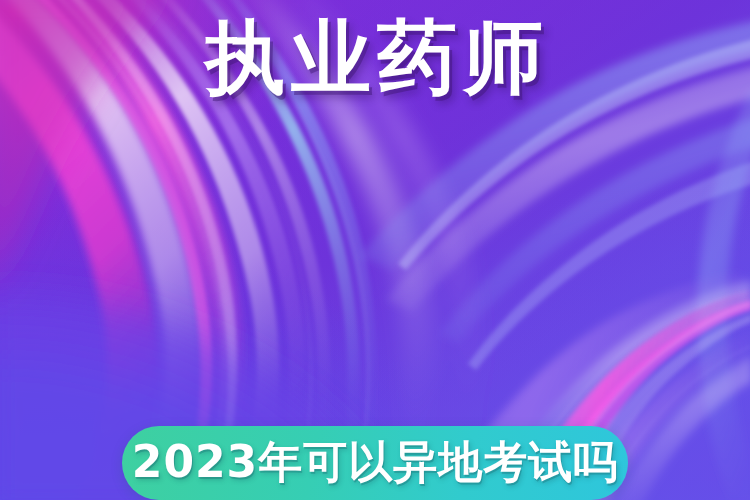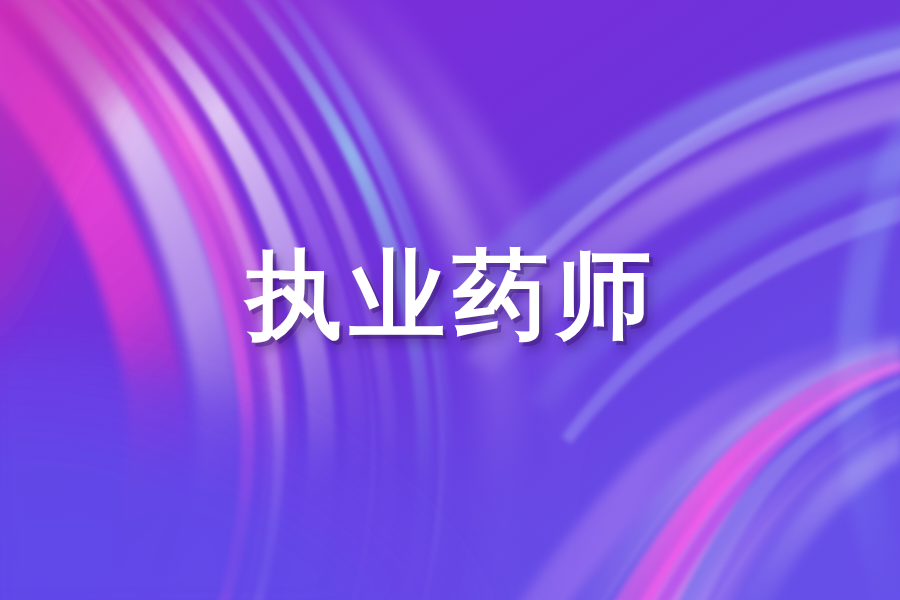--- a/index.html
+++ b/index.html
@@ -27,22 +27,23 @@
     width: 100%;
     height: 100%;
     display: block;
   }
 
   
   .content {
     position: absolute;
     inset: 0;
     display: flex;
+    flex-direction: column;
     align-items: center;
-    justify-content: center;
+    justify-content: space-between;
     z-index: 5;
   }
 
   .main-title {
     font-family: "DejaVu Sans", "Liberation Sans", sans-serif;
     font-weight: bold;
     font-size: 80px;
     line-height: 1;
     letter-spacing: 6px;
     color: #ffffff;
@@ -269,15 +270,18 @@
     </g>
 
     <g filter="url(#blurXl)">
       <path d="M -20 -20 L 170 -20 C 120 40, 70 110, 40 180 C 22 222, 8 260, -20 290 Z" fill="#C22CB4" opacity="0.50"></path>
     </g>
   </svg>
 
   <div class="content">
     <div class="main-title">执业药师</div>
 
+    <div class="subtitle-pill">
+      <span class="subtitle-text">2023年可以异地考试吗</span>
+    </div>
   </div>
 
 </div>
 
 </body></html>

